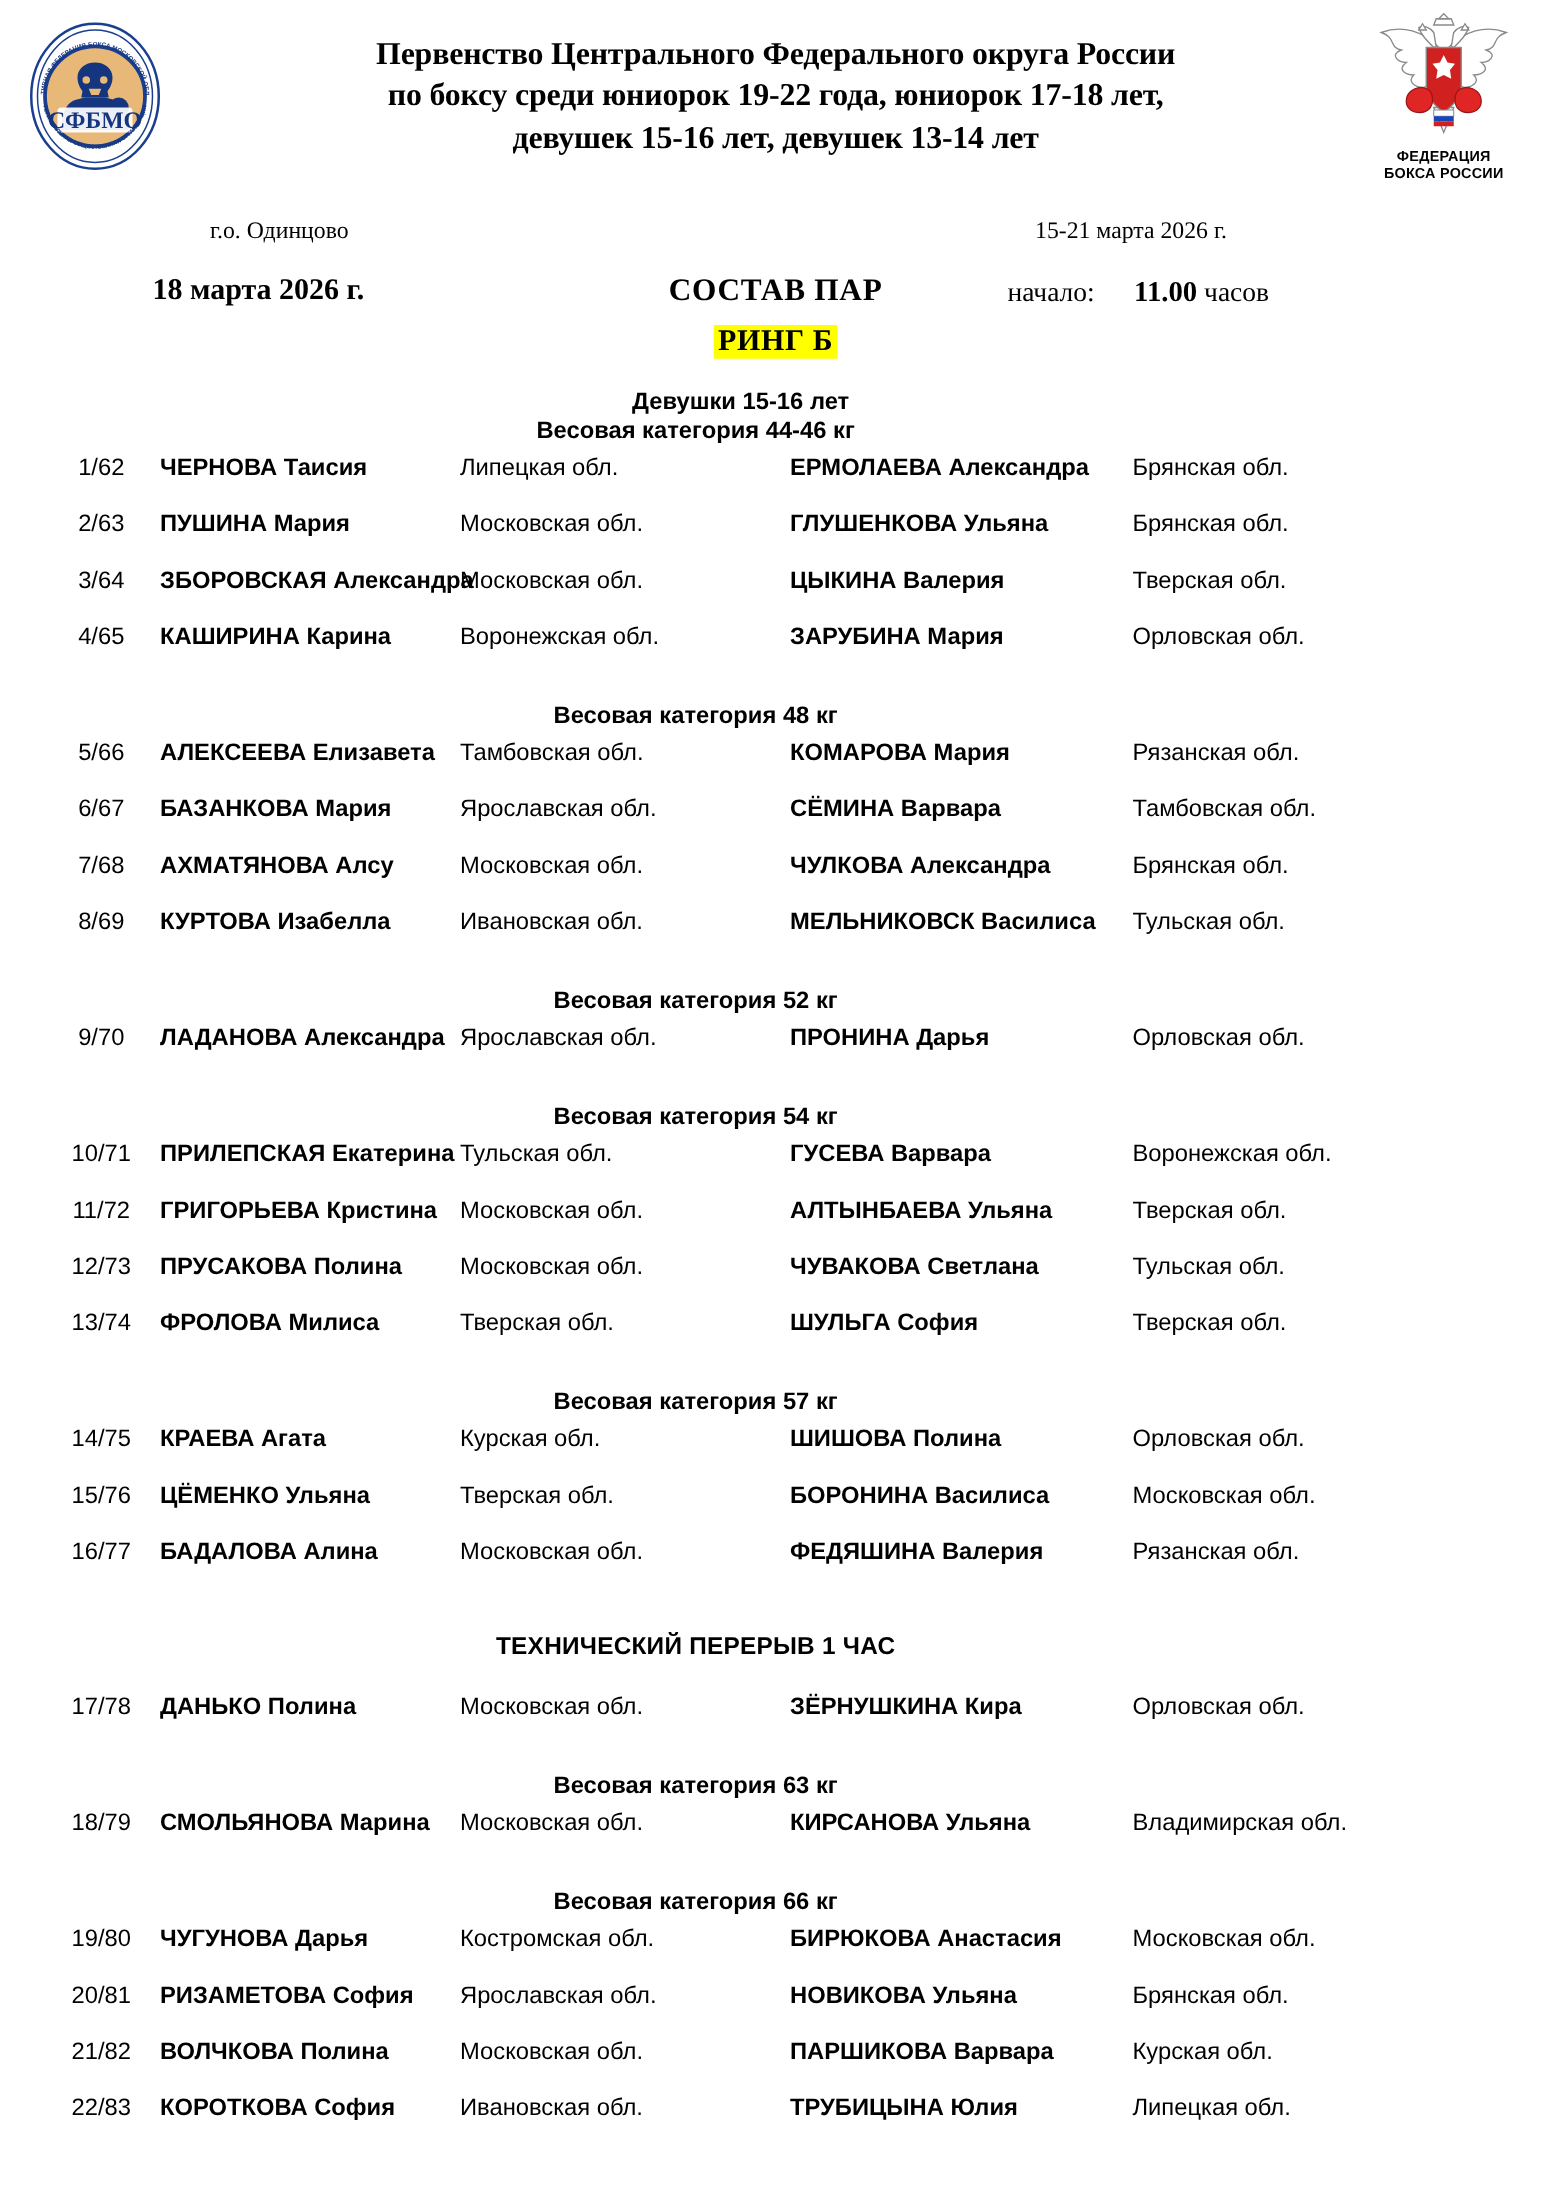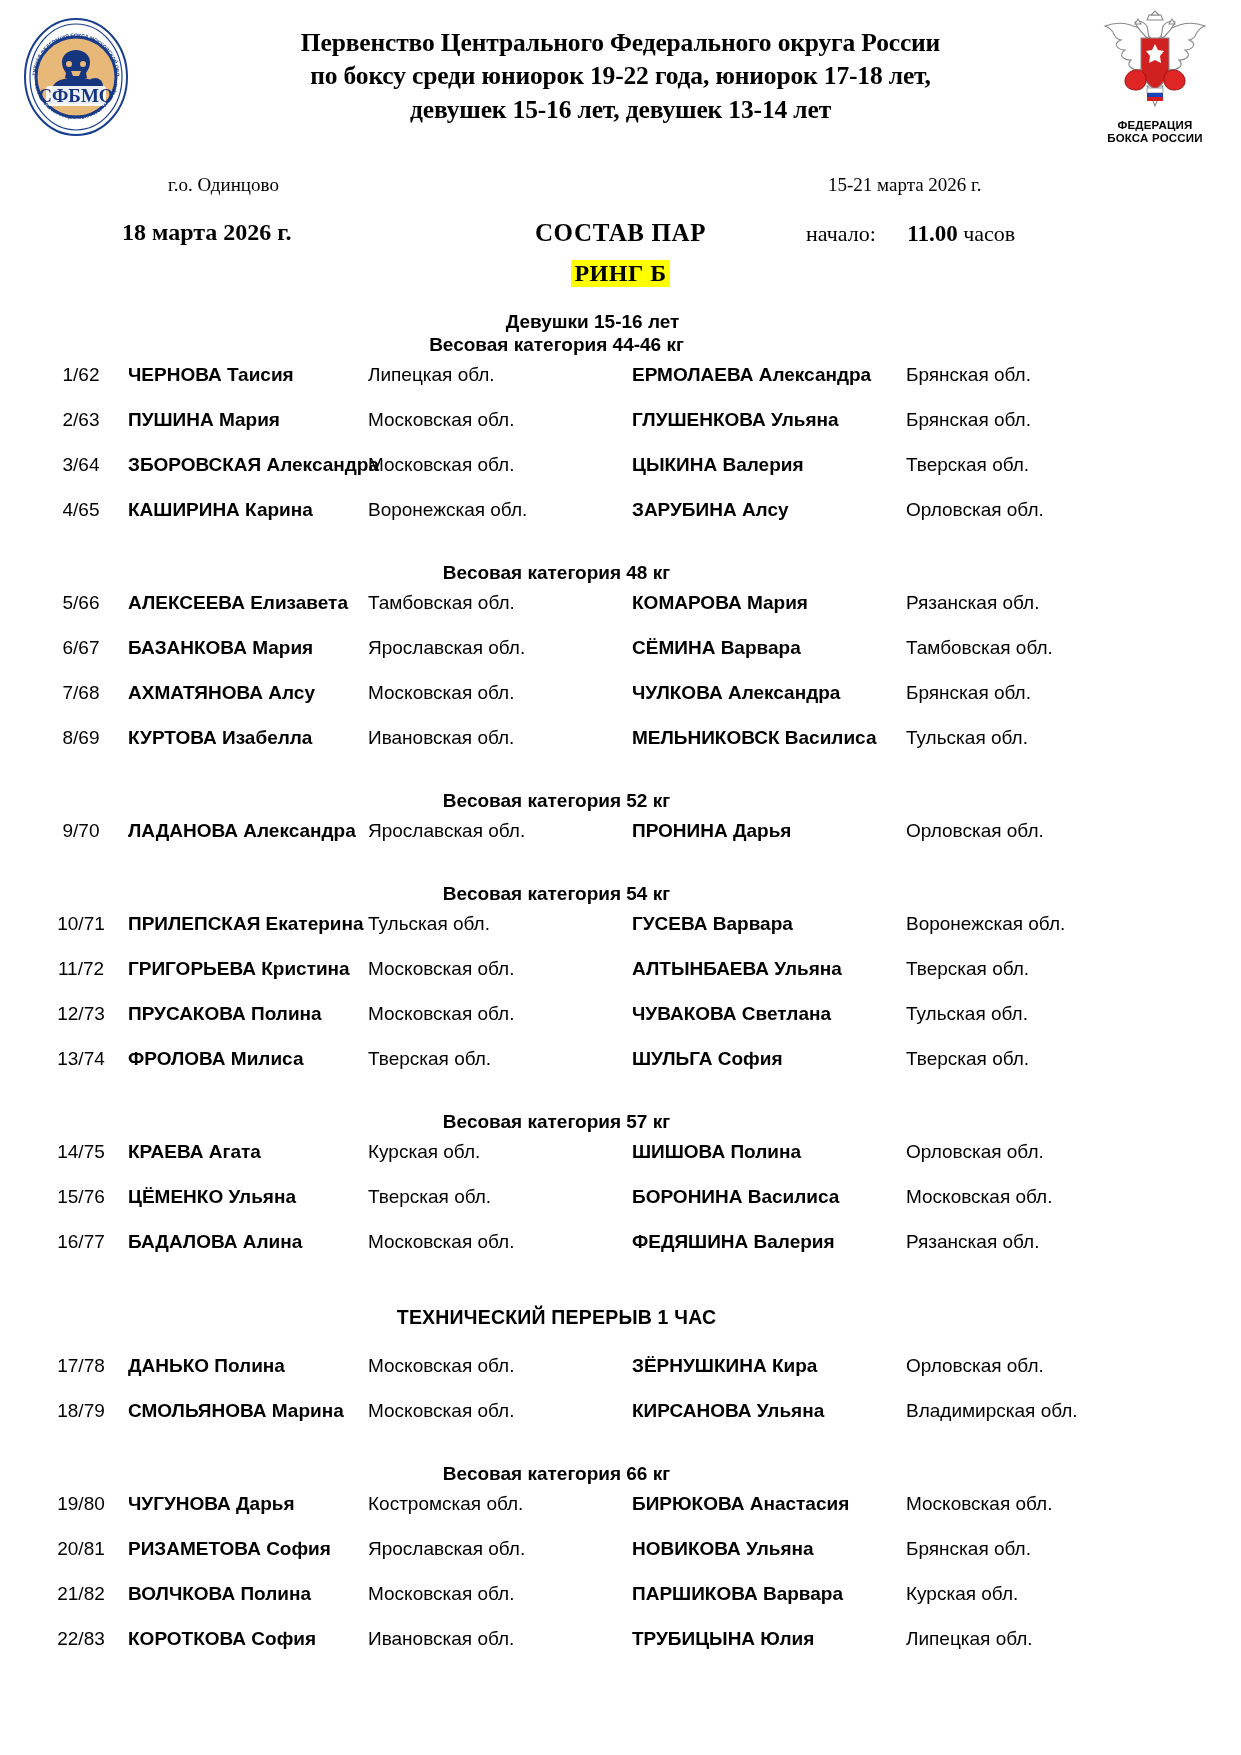--- a/index.html
+++ b/index.html
@@ -333,21 +333,21 @@
           <span class="c-num">3/64</span>
           <span class="c-red-name">ЗБОРОВСКАЯ Александра</span>
           <span class="c-red-region">Московская обл.</span>
           <span class="c-blue-name">ЦЫКИНА Валерия</span>
           <span class="c-blue-region">Тверская обл.</span>
         </div>
         <div class="bout">
           <span class="c-num">4/65</span>
           <span class="c-red-name">КАШИРИНА Карина</span>
           <span class="c-red-region">Воронежская обл.</span>
-          <span class="c-blue-name">ЗАРУБИНА Алсу</span>
+          <span class="c-blue-name">ЗАРУБИНА Мария</span>
           <span class="c-blue-region">Орловская обл.</span>
         </div>
         <div class="weight-title">Весовая категория 48 кг</div>
         <div class="bout">
           <span class="c-num">5/66</span>
           <span class="c-red-name">АЛЕКСЕЕВА Елизавета</span>
           <span class="c-red-region">Тамбовская обл.</span>
           <span class="c-blue-name">КОМАРОВА Мария</span>
           <span class="c-blue-region">Рязанская обл.</span>
         </div>
@@ -434,20 +434,21 @@
       </div>
     <div class="break-title">ТЕХНИЧЕСКИЙ ПЕРЕРЫВ 1 ЧАС</div>
     <div id="sections-after">
         <div class="bout">
           <span class="c-num">17/78</span>
           <span class="c-red-name">ДАНЬКО Полина</span>
           <span class="c-red-region">Московская обл.</span>
           <span class="c-blue-name">ЗЁРНУШКИНА Кира</span>
           <span class="c-blue-region">Орловская обл.</span>
         </div>
+        <div class="weight-title">Весовая категория 63 кг</div>
         <div class="bout">
           <span class="c-num">18/79</span>
           <span class="c-red-name">СМОЛЬЯНОВА Марина</span>
           <span class="c-red-region">Московская обл.</span>
           <span class="c-blue-name">КИРСАНОВА Ульяна</span>
           <span class="c-blue-region">Владимирская обл.</span>
         </div>
         <div class="weight-title">Весовая категория 66 кг</div>
         <div class="bout">
           <span class="c-num">19/80</span>

